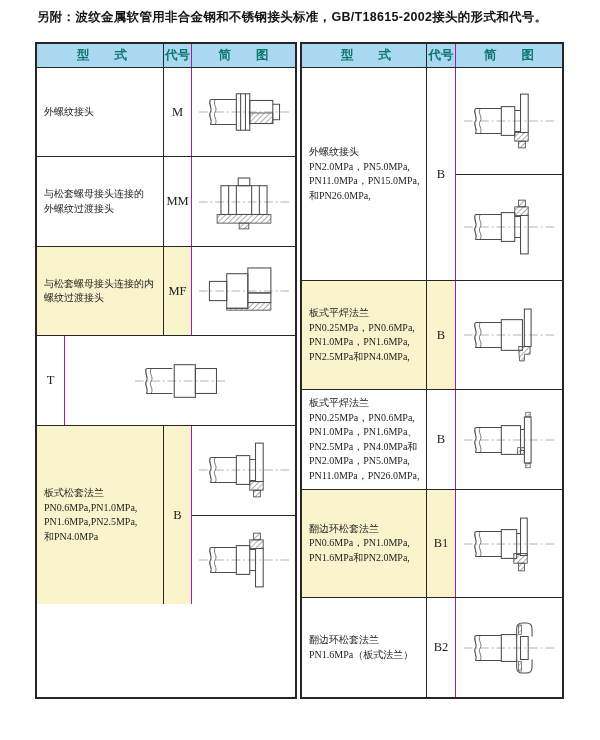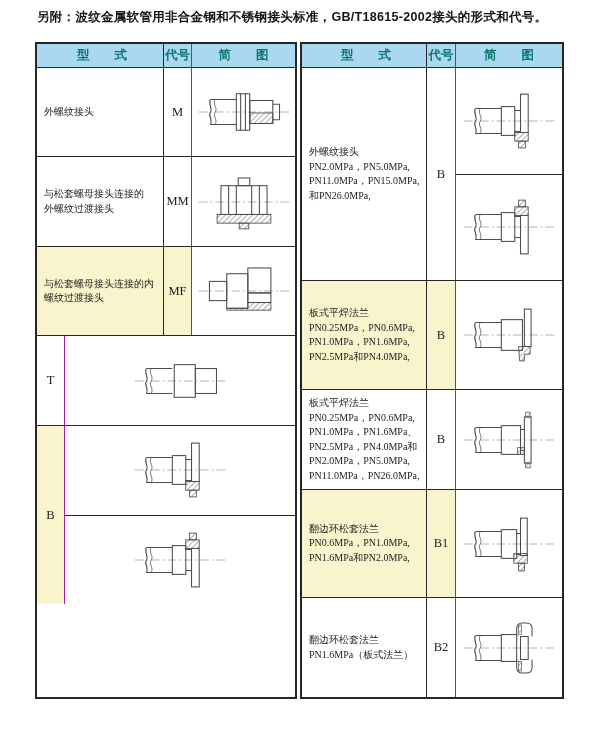--- a/index.html
+++ b/index.html
@@ -238,20 +238,24 @@
       <div class="row body" style="height:90px">
         <div class="cell cell-code">T</div>
         <div class="cell cell-diagram">
           <svg class="diag-svg" width="96" height="58" viewBox="0 0 100 60">
               <use href="#d-t"></use>
             </svg>
         </div>
       </div>
 
       <div class="row body" style="height:179px">
+        <div class="cell cell-type hl">板式松套法兰
+PN0.6MPa,PN1.0MPa,
+PN1.6MPa,PN2.5MPa,
+和PN4.0MPa</div>
         <div class="cell cell-code hl">B</div>
         <div class="cell cell-diagram split">
           <div class="sub">
             <svg class="diag-svg" width="96" height="60" viewBox="0 0 100 60">
                 <use href="#d-flange-up"></use>
               </svg>
           </div>
           <div class="sub">
             <svg class="diag-svg" width="96" height="60" viewBox="0 0 100 60">
                 <use href="#d-flange-down"></use>

